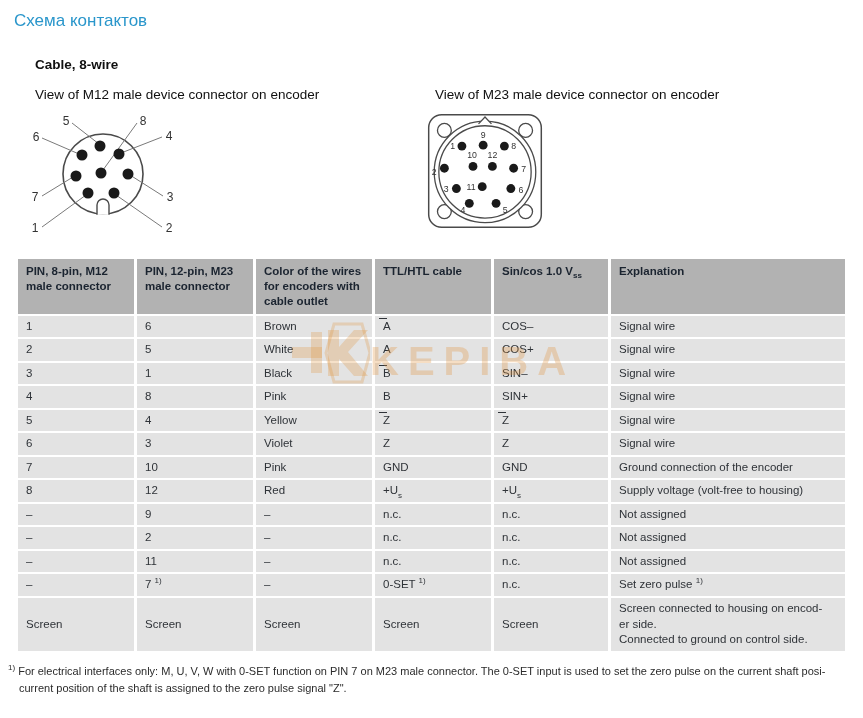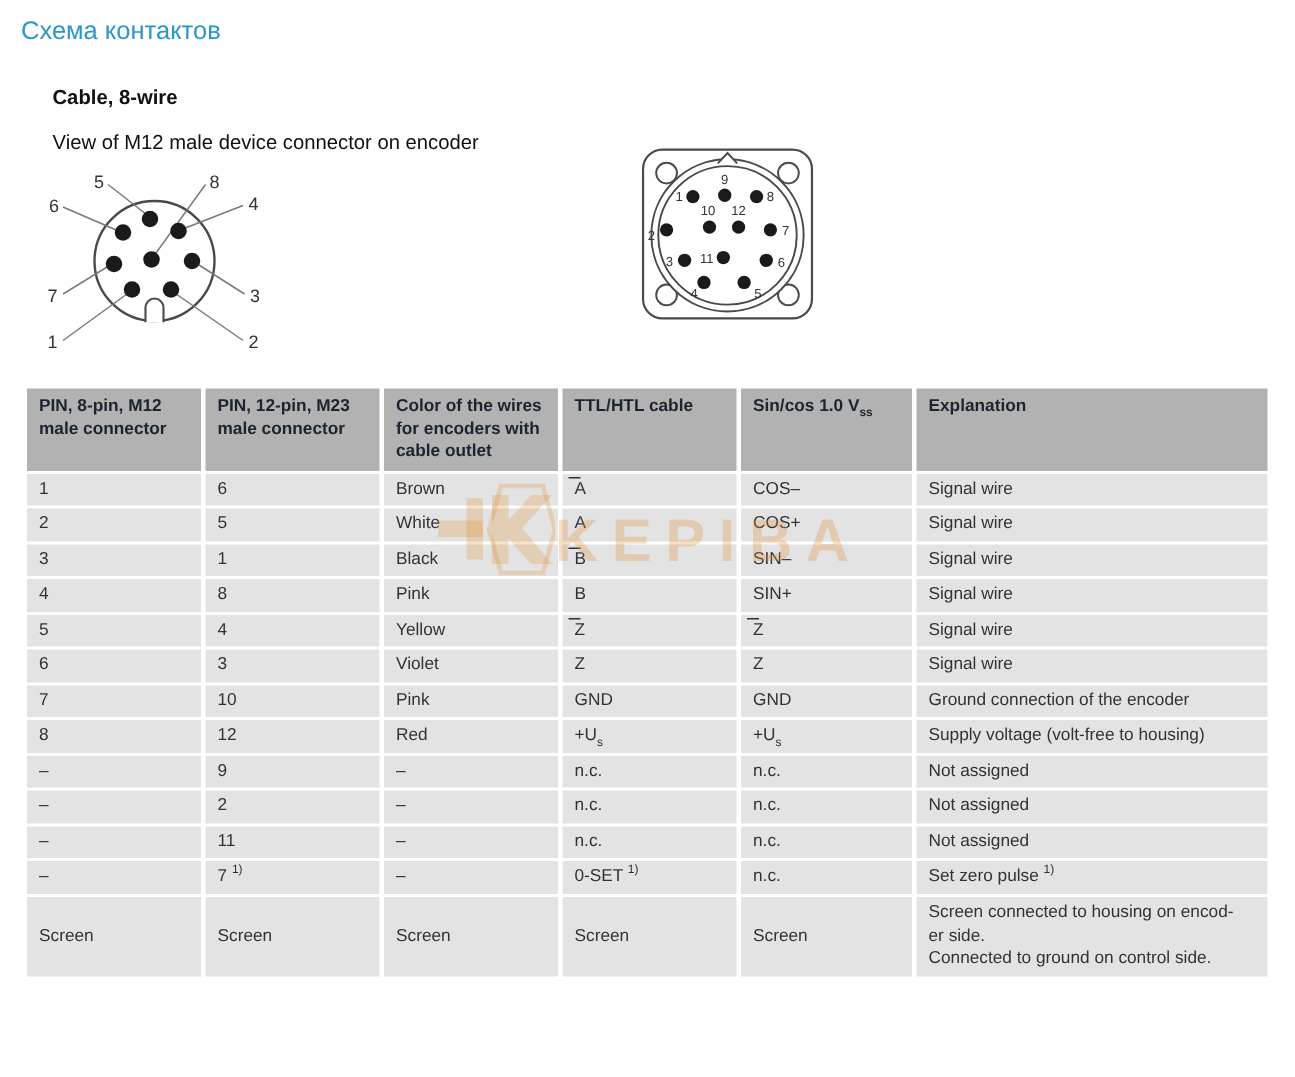--- a/index.html
+++ b/index.html
@@ -105,20 +105,21 @@
         <text x="21" y="35">6</text>
         <text x="154" y="34">4</text>
         <text x="20" y="95">7</text>
         <text x="155" y="95">3</text>
         <text x="20" y="126">1</text>
         <text x="154" y="126">2</text>
       </g>
     </svg>
   </div>
   <div class="fig-col-right">
+    <div class="fig-caption">View of M23 male device connector on encoder</div>
     <svg class="m23-svg" width="120" height="120" viewBox="0 0 130 130">
       <rect x="4" y="4" width="122" height="122" rx="14" fill="#ffffff" stroke="#4a4a4a" stroke-width="1.6"></rect>
       <g fill="#ffffff" stroke="#4a4a4a" stroke-width="1.4">
         <circle cx="21" cy="21" r="7.5"></circle>
         <circle cx="109" cy="21" r="7.5"></circle>
         <circle cx="21" cy="109" r="7.5"></circle>
         <circle cx="109" cy="109" r="7.5"></circle>
       </g>
       <circle cx="65" cy="66" r="55" fill="#ffffff" stroke="#4a4a4a" stroke-width="1.4"></circle>
       <circle cx="65" cy="66" r="50" fill="#ffffff" stroke="#4a4a4a" stroke-width="1.4"></circle>
@@ -268,20 +269,22 @@
         <td>Screen</td>
         <td>Screen</td>
         <td>Screen</td>
         <td>Screen</td>
         <td>Screen connected to housing on encod-<br>er side.<br>Connected to ground on control side.</td>
       </tr>
     </tbody>
 </table>
 
 <div class="footnote">
+    <div class="fn-line first"><sup>1)</sup> For electrical interfaces only: M, U, V, W with 0-SET function on PIN 7 on M23 male connector. The 0-SET input is used to set the zero pulse on the current shaft posi-</div>
+    <div class="fn-line">current position of the shaft is assigned to the zero pulse signal "Z".</div>
   </div>
 
 <div class="watermark">
   <svg width="78" height="62" viewBox="0 0 78 62">
     <g fill="rgba(224,146,60,0.28)">
       <rect x="0" y="25" width="30" height="11"></rect>
       <rect x="19" y="10" width="11" height="41"></rect>
       <polygon points="36,8 47,8 47,25 62,8 76,8 56,30 76,54 62,54 47,37 47,54 36,54"></polygon>
     </g>
     <polygon points="42,2 70,2 78,31 70,60 42,60 34,31" fill="none" stroke="rgba(224,146,60,0.28)" stroke-width="3"></polygon>

